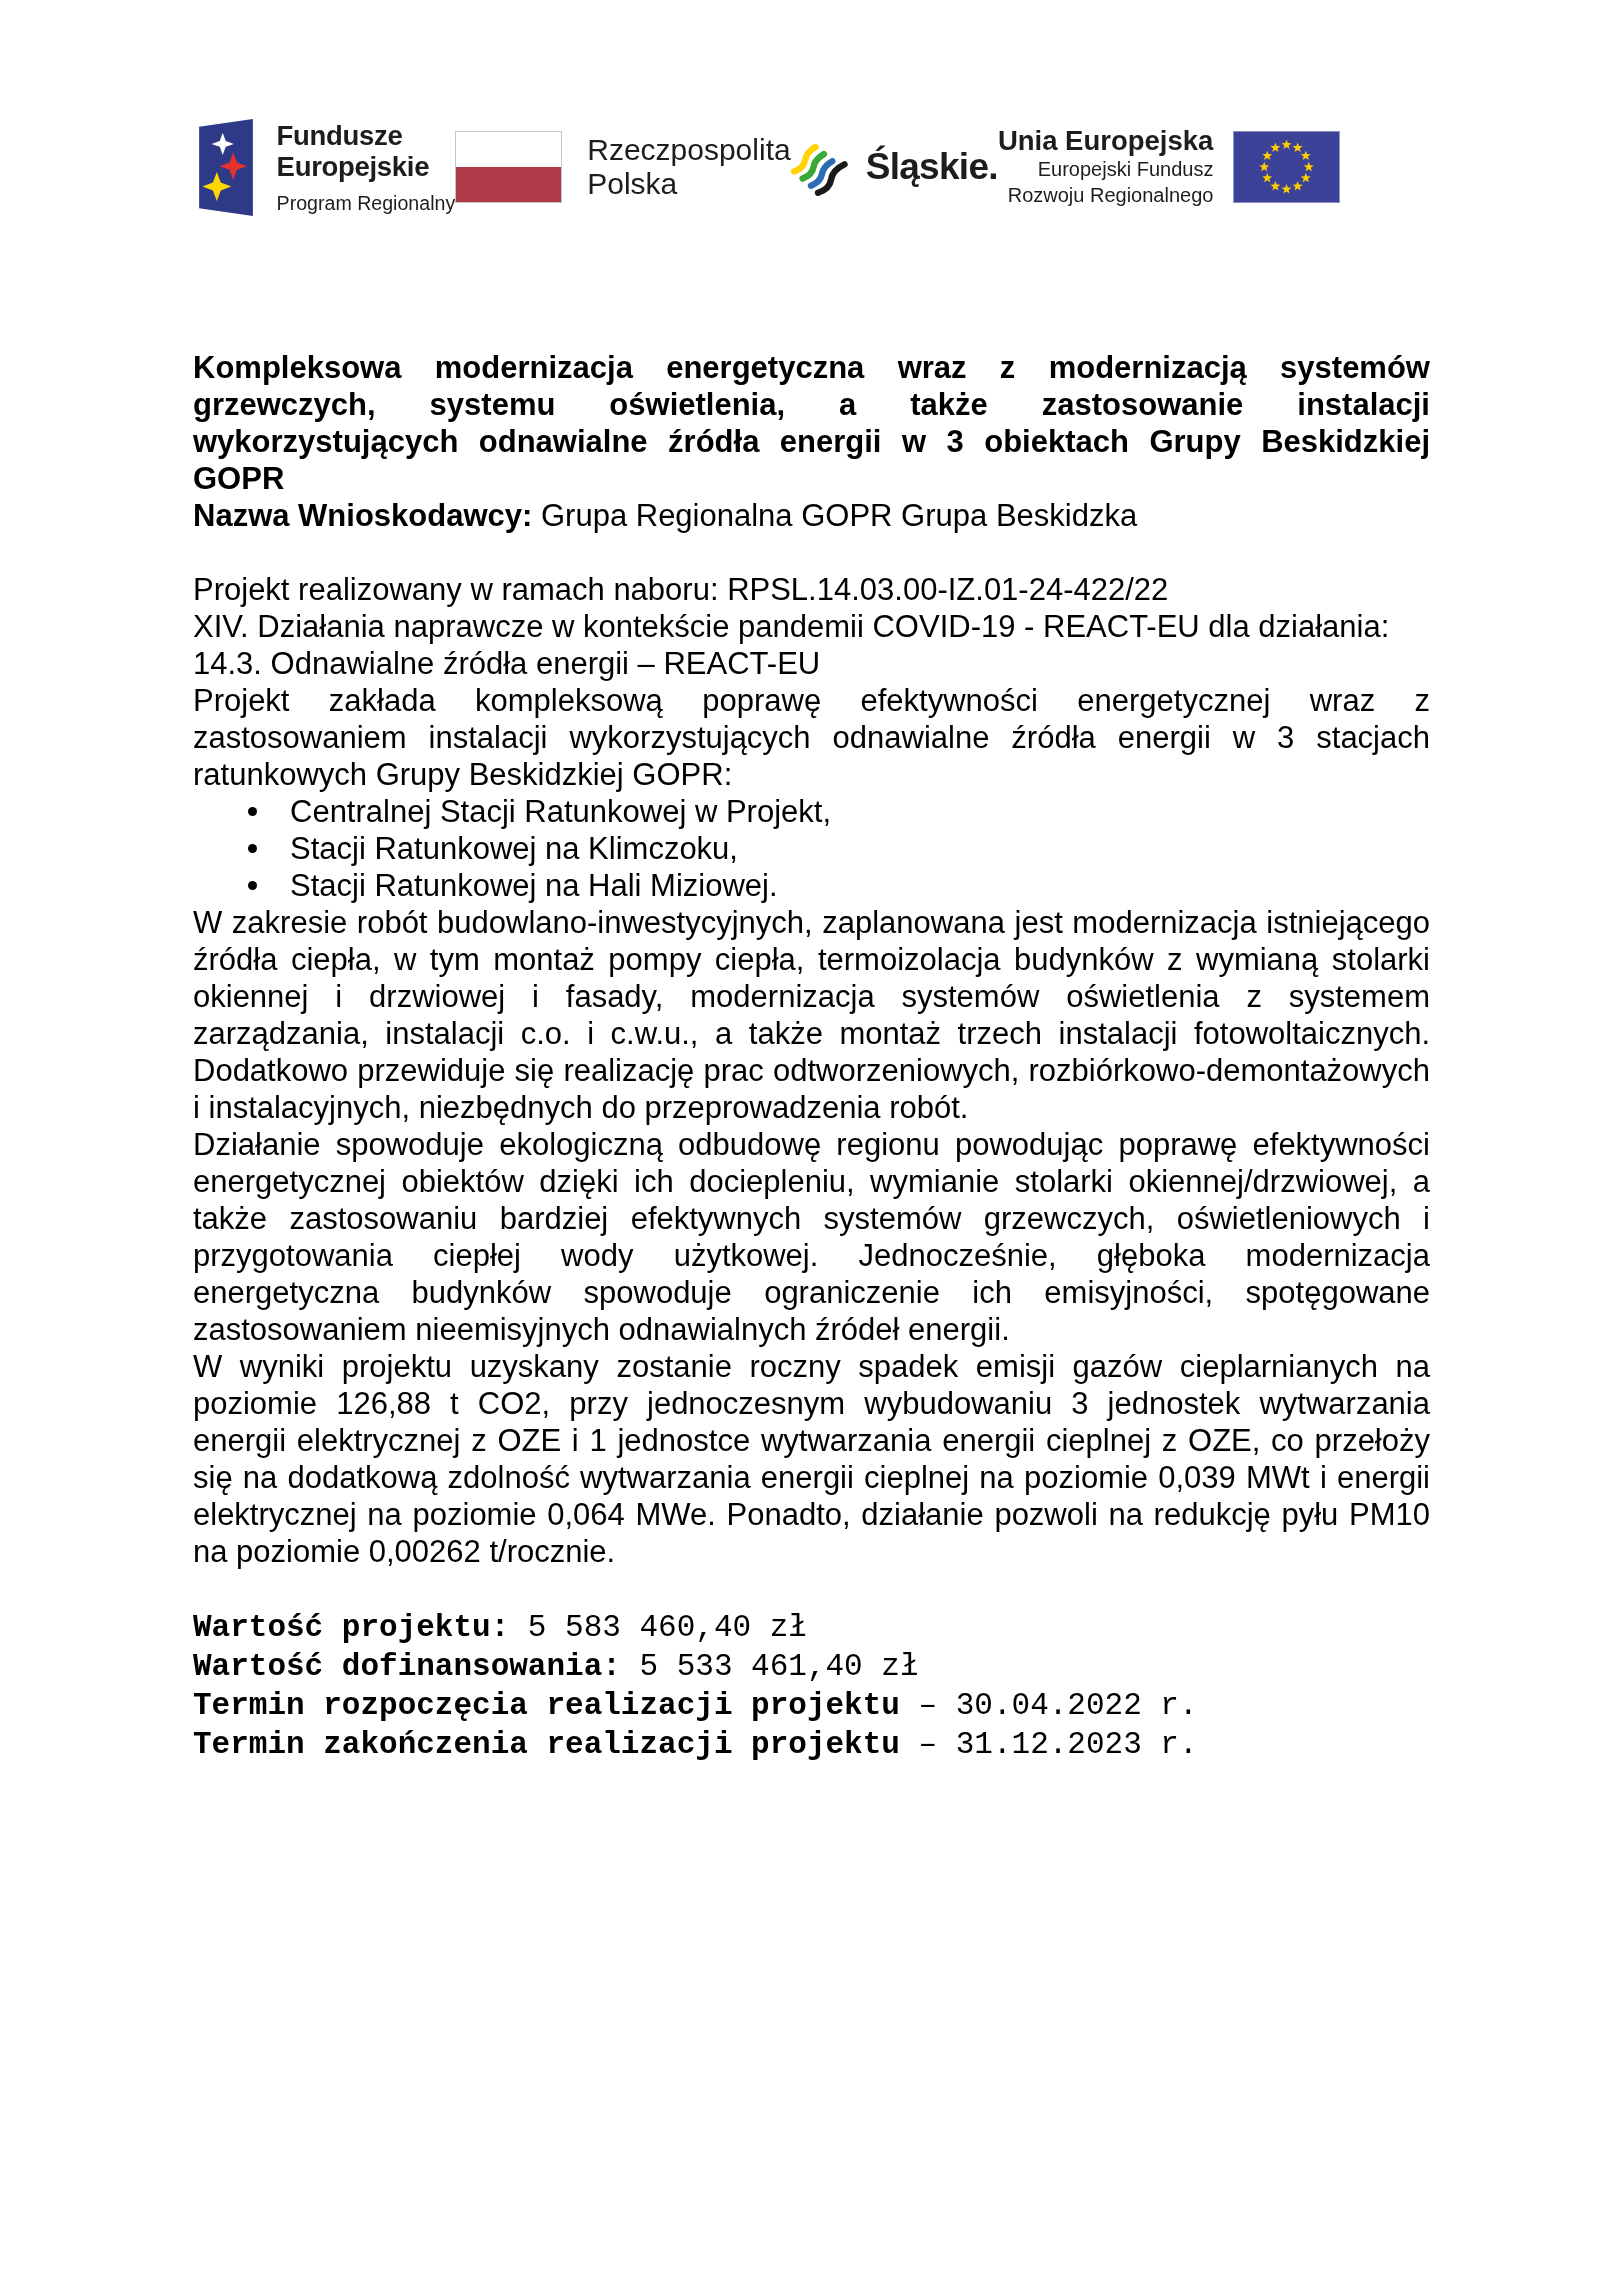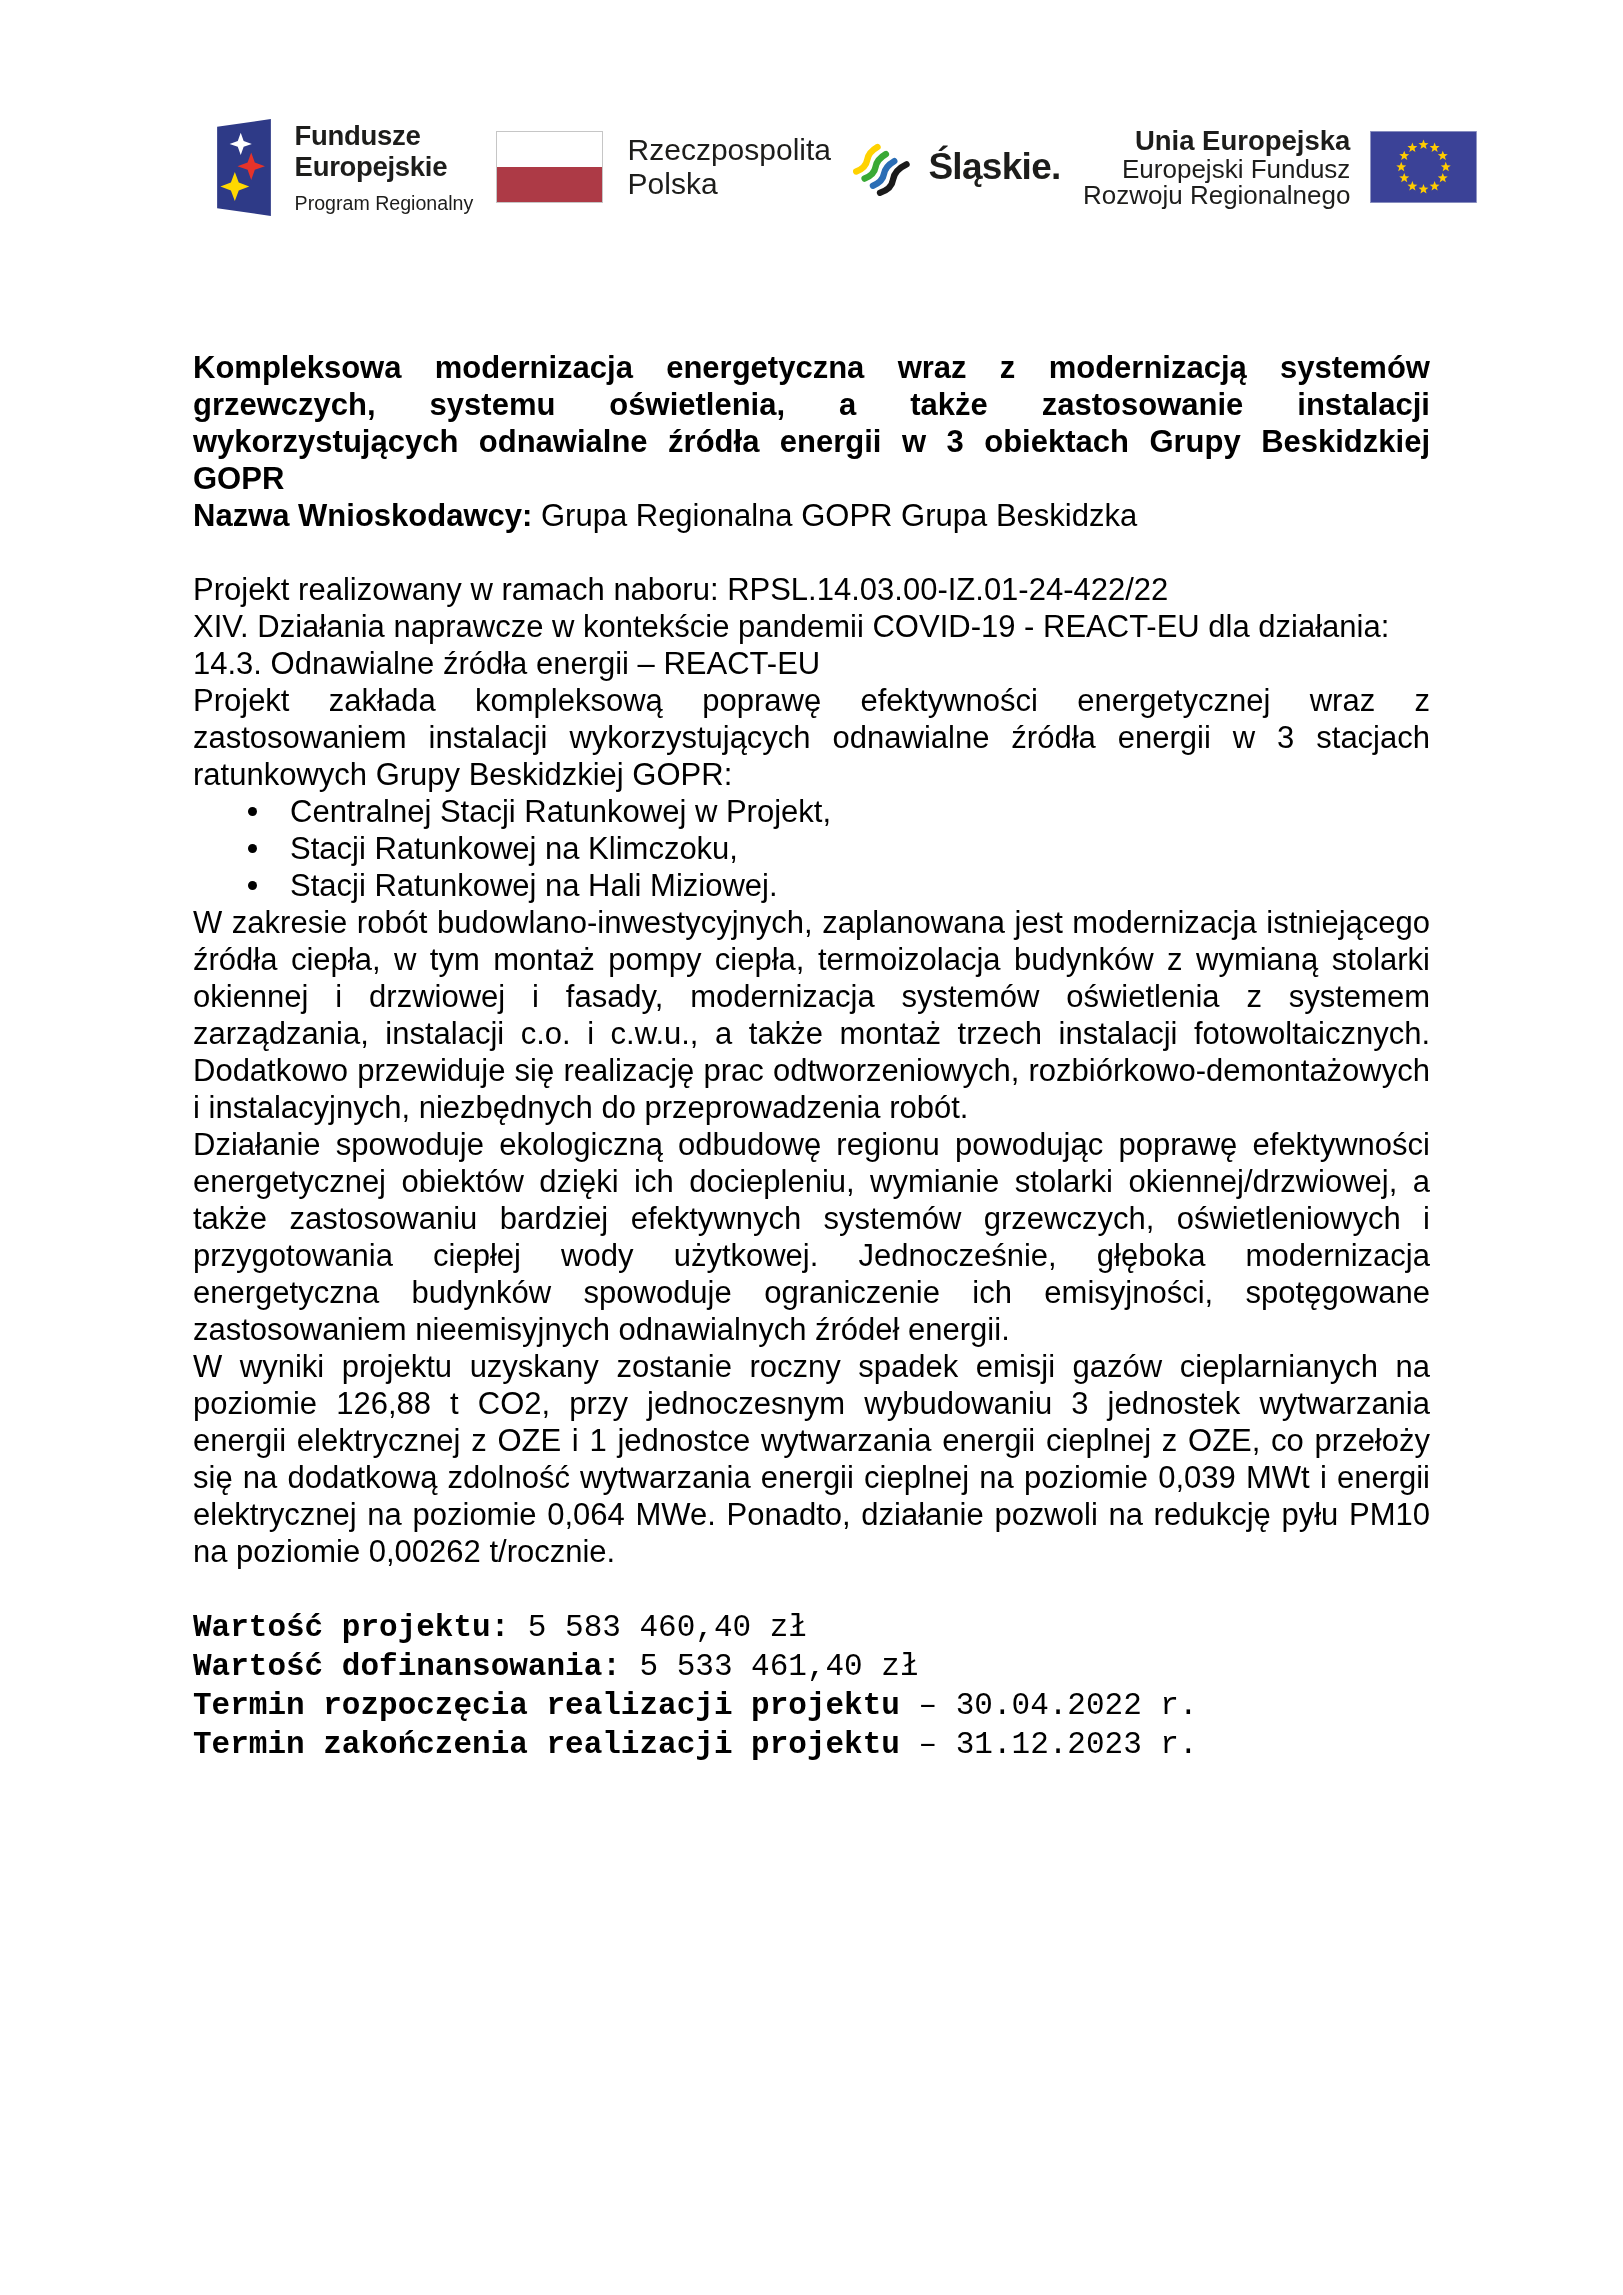--- a/index.html
+++ b/index.html
@@ -4,41 +4,41 @@
 <style>
   html,body { margin:0; padding:0; background:#e8e8e8; }
   .page {
     position:relative; width:1623px; height:2295px; background:#ffffff;
     font-family:"Liberation Sans", sans-serif; color:#000; overflow:hidden;
     margin:0 auto;
   }
 
   
   .logos {
-    position:absolute; top:118px; left:217px; right:146px; height:98px;
-    display:flex; justify-content:space-between; align-items:center;
+    position:absolute; top:118px; left:199px; right:146px; height:98px;
+    display:flex; align-items:center;
   }
   .logo { display:flex; align-items:center; }
 
   .fe-flag { width:54px; height:97px; flex:0 0 54px; }
   .fe-text { margin-left:23.6px; }
   .fe-name { font-weight:bold; font-size:27.5px; line-height:31px; letter-spacing:-0.3px; color:#1d1d1b; }
   .fe-sub  { font-size:19.6px; line-height:21px; margin-top:10.5px; color:#1d1d1b; }
 
   .pl-flag { width:107px; height:72px; border:1.3px solid #c6c6c6; box-sizing:border-box; flex:0 0 107px; }
   .pl-white { height:50%; background:#ffffff; }
   .pl-red   { height:50%; background:#ad3a46; }
   .pl-text { margin-left:25px; font-weight:normal; font-size:30px; line-height:34px; color:#1d1d1b; }
 
   .sl-waves { width:58px; height:58px; flex:0 0 58px; }
   .sl-text  { margin-left:17px; font-weight:bold; font-size:37px; letter-spacing:-0.7px; color:#1d1d1b; }
 
   .eu-text { text-align:right; margin-right:19.6px; color:#1d1d1b; }
   .eu-name { font-weight:bold; font-size:27.5px; line-height:30px; }
-  .eu-sub  { font-size:26px; line-height:25.5px; margin-top:1px; }
+  .eu-sub  { font-size:20px; line-height:25.5px; margin-top:1px; }
   .eu-flag { width:107px; height:72px; flex:0 0 107px; }
 
   
   .doc {
     position:absolute; top:349px; left:193px; width:1237px;
     font-size:31px; line-height:37px;
   }
   .doc p { margin:0; }
   .bold { font-weight:bold; }
   .jpara { text-align:justify; }

